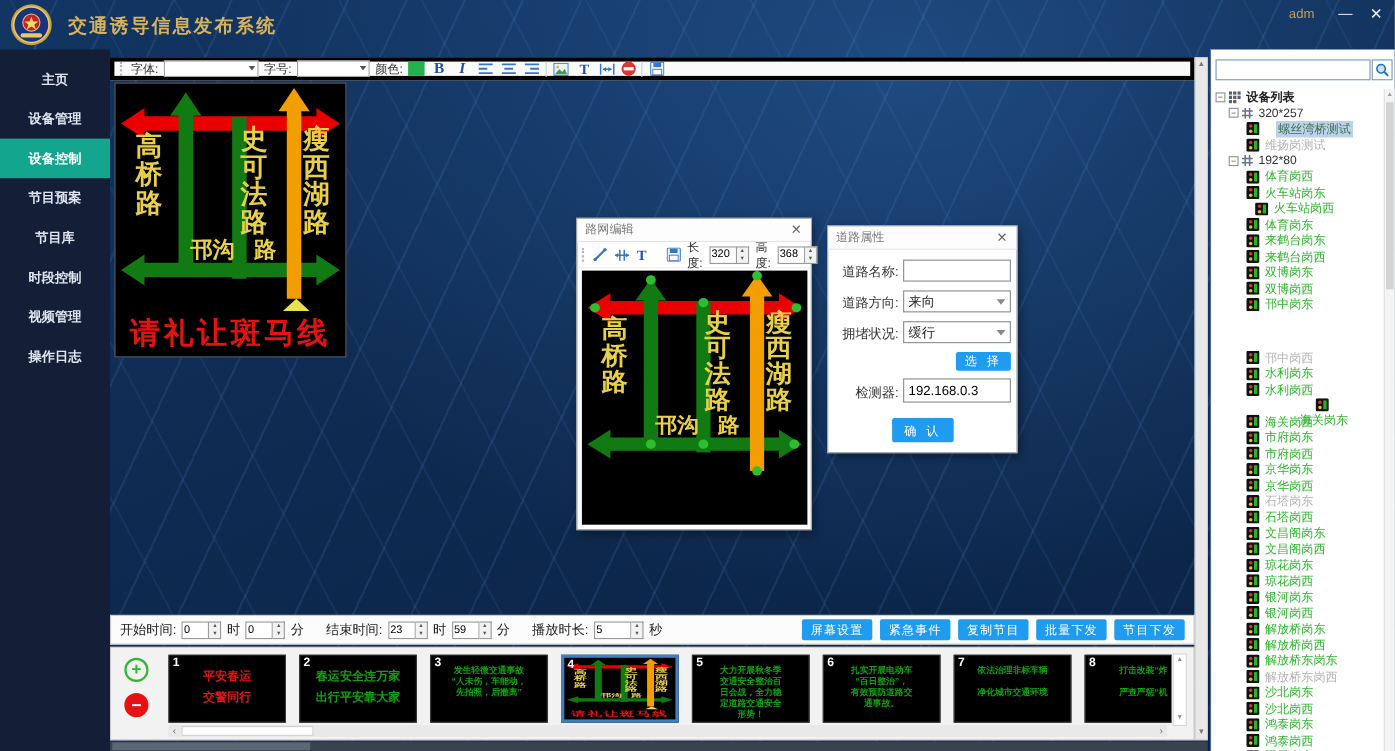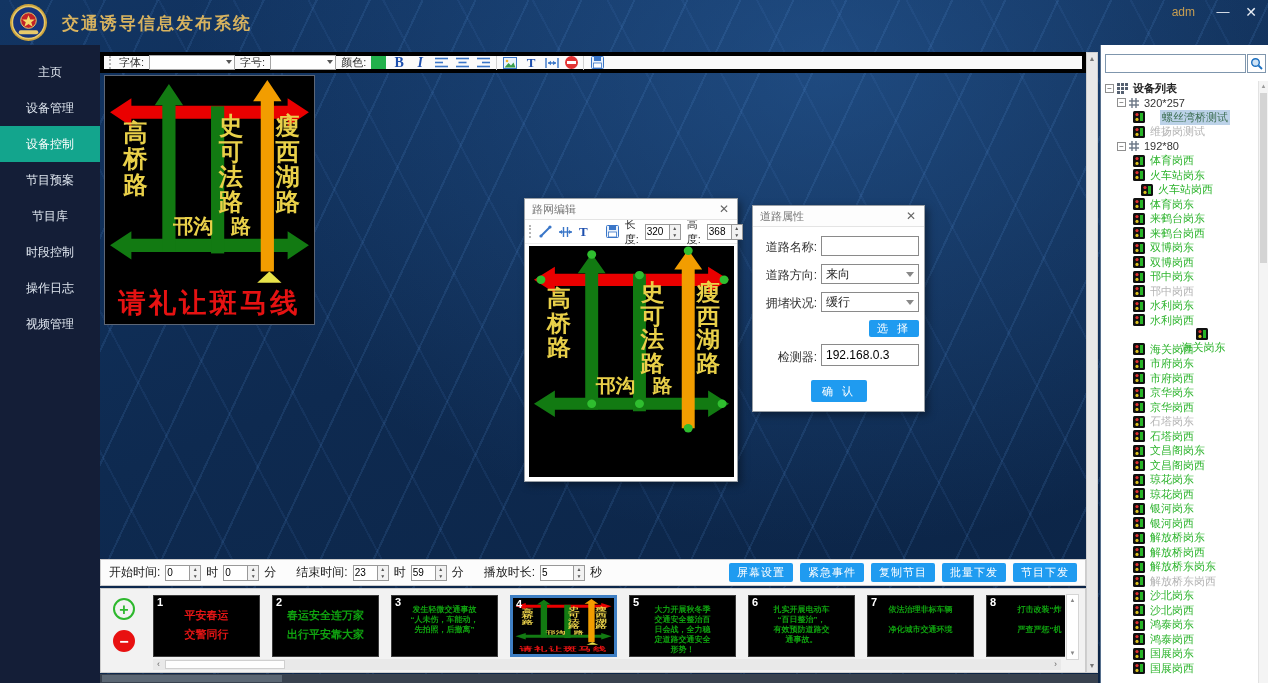--- a/index.html
+++ b/index.html
@@ -19,21 +19,21 @@
   .logo { position:absolute; left:9px; top:3px; width:39px; height:39px; }
   .app-title { position:absolute; left:62px; top:0; height:45px; line-height:48px;
     font-size:17px; font-weight:bold; color:#d8b35f; letter-spacing:2px; }
   .user-label { position:absolute; right:73px; top:5px; font-size:12px; color:#c79e52; }
   .win-btn { position:absolute; top:2px; width:22px; height:20px; color:#e8edf4;
     font-size:13px; text-align:center; line-height:20px; cursor:default; }
   .win-min { right:34px; } .win-close { right:6px; font-size:14px; }
 
   
   .sidebar { position:absolute; left:0; top:45px; width:100px; height:638px; background:#141e37; }
-  .side-item { height:36px; line-height:36px; text-align:center; font-size:12px; color:#dfe6ef; }
+  .side-item { height:36px; line-height:36px; text-align:center; font-size:12px; color:#dfe6ef;font-weight:bold; }
   .side-item:first-child { margin-top:9px; }
   .side-item.active { background:#13a58d; color:#fff; }
 
   
   .toolbar { position:absolute; left:100px; top:52px; width:986px; height:21px;
     background:#fafafa; border:4px solid #000000; display:flex; align-items:center;
     gap:5px; padding:0 5px; font-size:11px; color:#333; }
   .grip { width:3px; height:13px; border-left:2px dotted #b5b5b5; margin-right:2px; }
   .mini-select { width:86px; height:15px; border:1px solid #a5a5a5; background:#fff;
     position:relative; }
@@ -175,22 +175,22 @@
   <div class="win-btn win-close">✕</div>
 </div>
 
 <nav class="sidebar" id="sidebar">
     <div class="side-item">主页</div>
     <div class="side-item">设备管理</div>
     <div class="side-item active">设备控制</div>
     <div class="side-item">节目预案</div>
     <div class="side-item">节目库</div>
     <div class="side-item">时段控制</div>
+    <div class="side-item">视频管理</div>
     <div class="side-item">操作日志</div>
-    <div class="side-item">视频管理</div>
   </nav>
 
 <div class="toolbar">
   <div class="grip"></div>
   <span>字体:</span>
   <div class="mini-select">
       <span class="chev"></span>
     </div>
   <span>字号:</span>
   <div class="mini-select small">
@@ -704,21 +704,21 @@
         <span class="tree-icon">
           <svg width="12" height="12">
             <rect width="12" height="12" rx="1.5" fill="#101010"></rect>
             <rect x="7" y="2" width="3" height="8" fill="#27b427"></rect>
             <circle cx="4" cy="3.6" r="1.6" fill="#e03030"></circle>
             <circle cx="4" cy="8.4" r="1.6" fill="#dfc320"></circle>
           </svg>
         </span>
         <span class="lbl">邗中岗东</span>
       </div>
-      <div class="tree-row leaf offline" style="padding-left: 32px;">
+      <div class="tree-row leaf offline" style="padding-left: 32px; margin-top: 34px;">
         <span class="tree-icon">
           <svg width="12" height="12">
             <rect width="12" height="12" rx="1.5" fill="#101010"></rect>
             <rect x="7" y="2" width="3" height="8" fill="#27b427"></rect>
             <circle cx="4" cy="3.6" r="1.6" fill="#e03030"></circle>
             <circle cx="4" cy="8.4" r="1.6" fill="#dfc320"></circle>
           </svg>
         </span>
         <span class="lbl">邗中岗西</span>
       </div>

